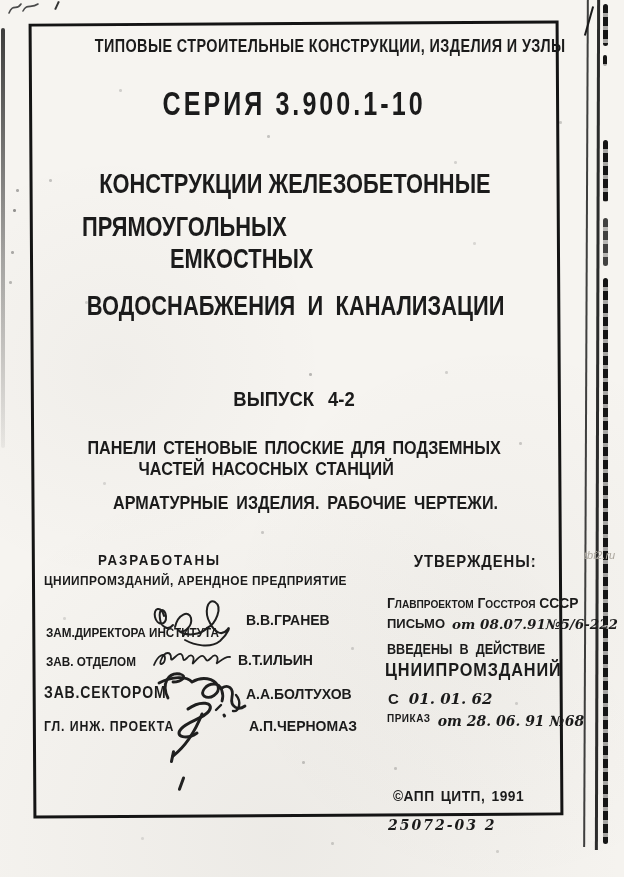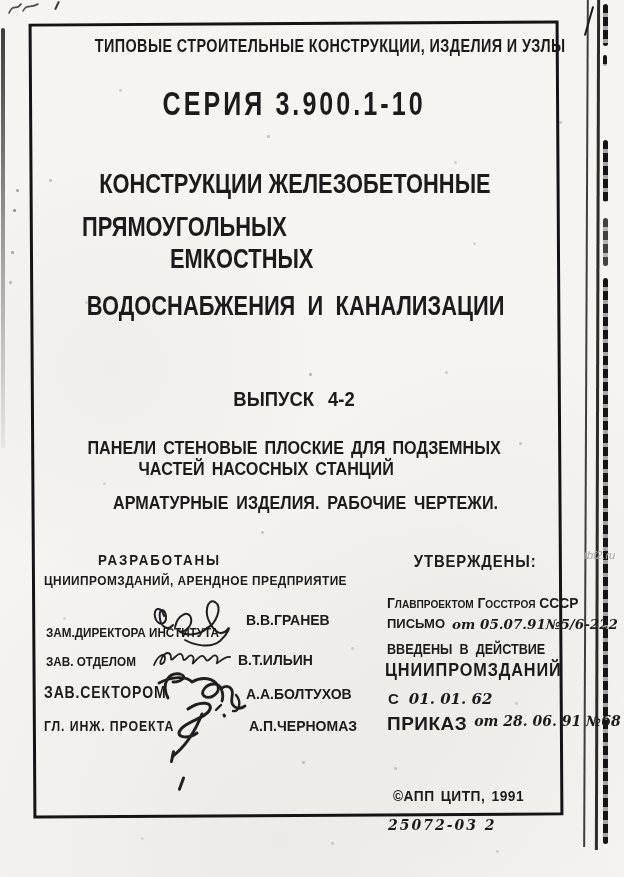--- a/index.html
+++ b/index.html
@@ -179,34 +179,34 @@
   <div class="abs lbl" style="left:249px;top:718px;font-size:14px;">А.П.ЧЕРНОМАЗ</div>
 
   <div class="abs ctr" style="left:400px;top:552px;width:150px;">
     <span class="cond" style="--sx:0.9;font-size:16.5px;letter-spacing:1px;">УТВЕРЖДЕНЫ:</span>
   </div>
   <div class="abs" style="left:387px;top:594px;">
     <span class="cond ol smallcaps" style="--sx:0.92;font-size:15px;">Главпроектом Госстроя СССР</span>
   </div>
   <div class="abs linepair" style="left:387px;top:616px;">
     <span class="lbl" style="font-size:13px;">ПИСЬМО</span>
-    <span class="hand" style="font-size:13.5px;">от 05.07.91№5/6-222</span>
+    <span class="hand" style="font-size:13.5px;">от 08.07.91№5/6-222</span>
   </div>
   <div class="abs" style="left:387px;top:640px;">
     <span class="cond ol" style="--sx:0.9;font-size:14px;word-spacing:4px;">ВВЕДЕНЫ В ДЕЙСТВИЕ</span>
   </div>
   <div class="abs" style="left:385px;top:659px;">
     <span class="cond ol" style="--sx:0.88;font-size:18.5px;letter-spacing:1px;">ЦНИИПРОМЗДАНИЙ</span>
   </div>
   <div class="abs linepair" style="left:388px;top:690px;gap:10px;">
     <span class="lbl" style="font-size:15px;">С</span>
     <span class="hand" style="font-size:15px;">01. 01. 62</span>
   </div>
   <div class="abs linepair" style="left:387px;top:713px;">
-    <span class="lbl" style="font-size:19px;letter-spacing:0.5px;">ПРИКАЗ</span>
+    <span class="lbl" style="font-size:10px;letter-spacing:0.5px;">ПРИКАЗ</span>
     <span class="hand" style="font-size:14px;">от  28. 06. 91 №68</span>
   </div>
 
   <div class="abs" style="left:393px;top:787px;">
     <span class="cond ol" style="--sx:0.95;font-size:14.5px;letter-spacing:0.5px;word-spacing:2px;">©АПП ЦИТП, 1991</span>
   </div>
   <div class="abs hand" style="left:388px;top:817px;font-size:14px;letter-spacing:2px;">25072-03  2</div>
 
 </div>
 

